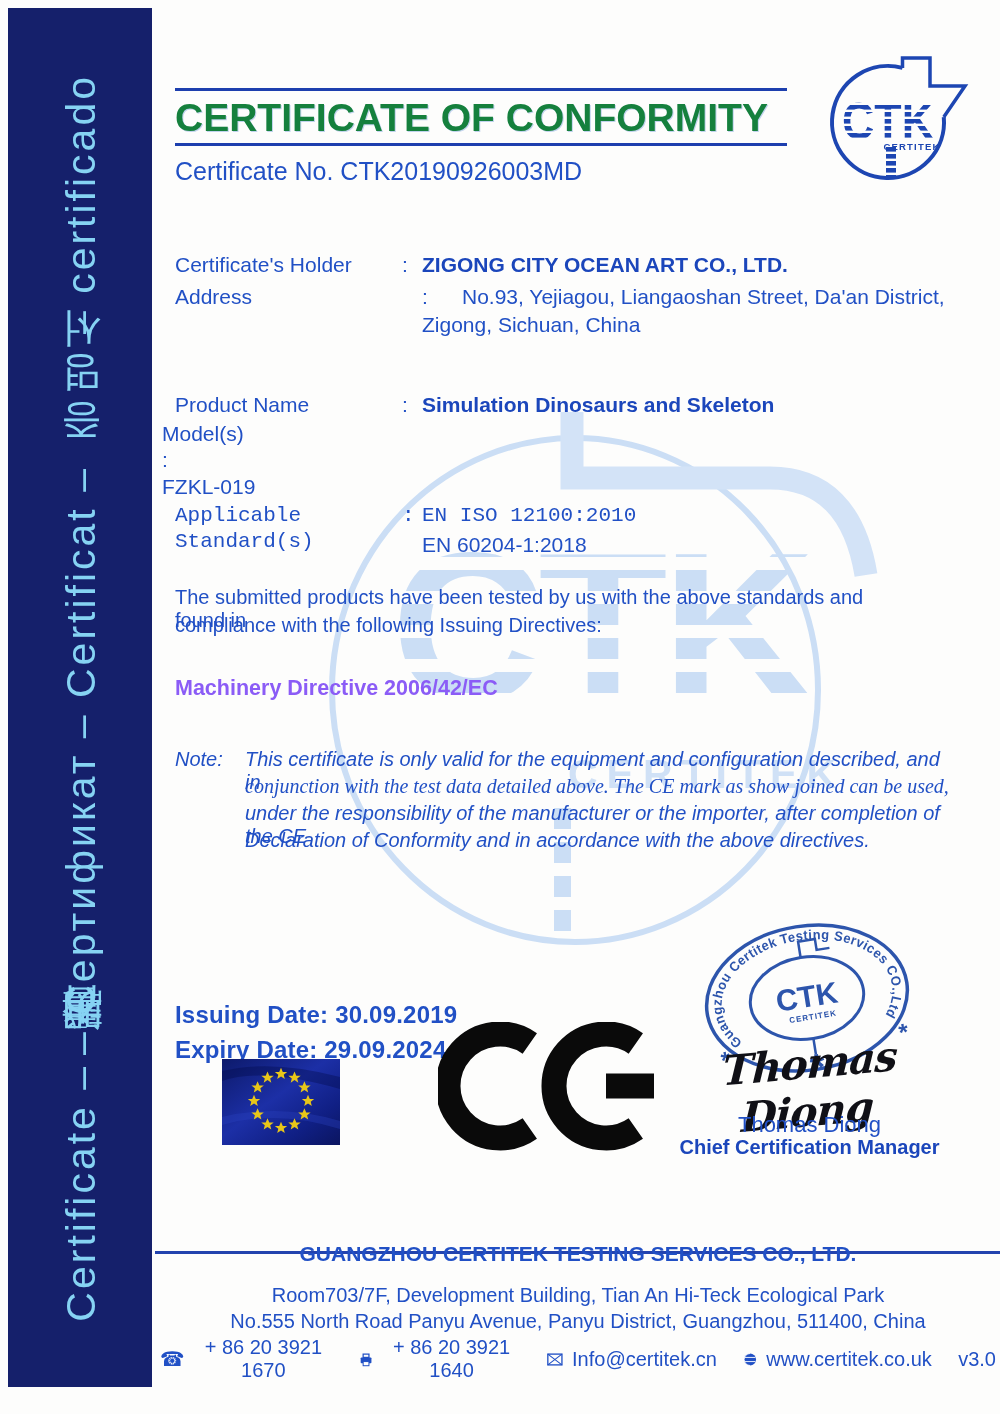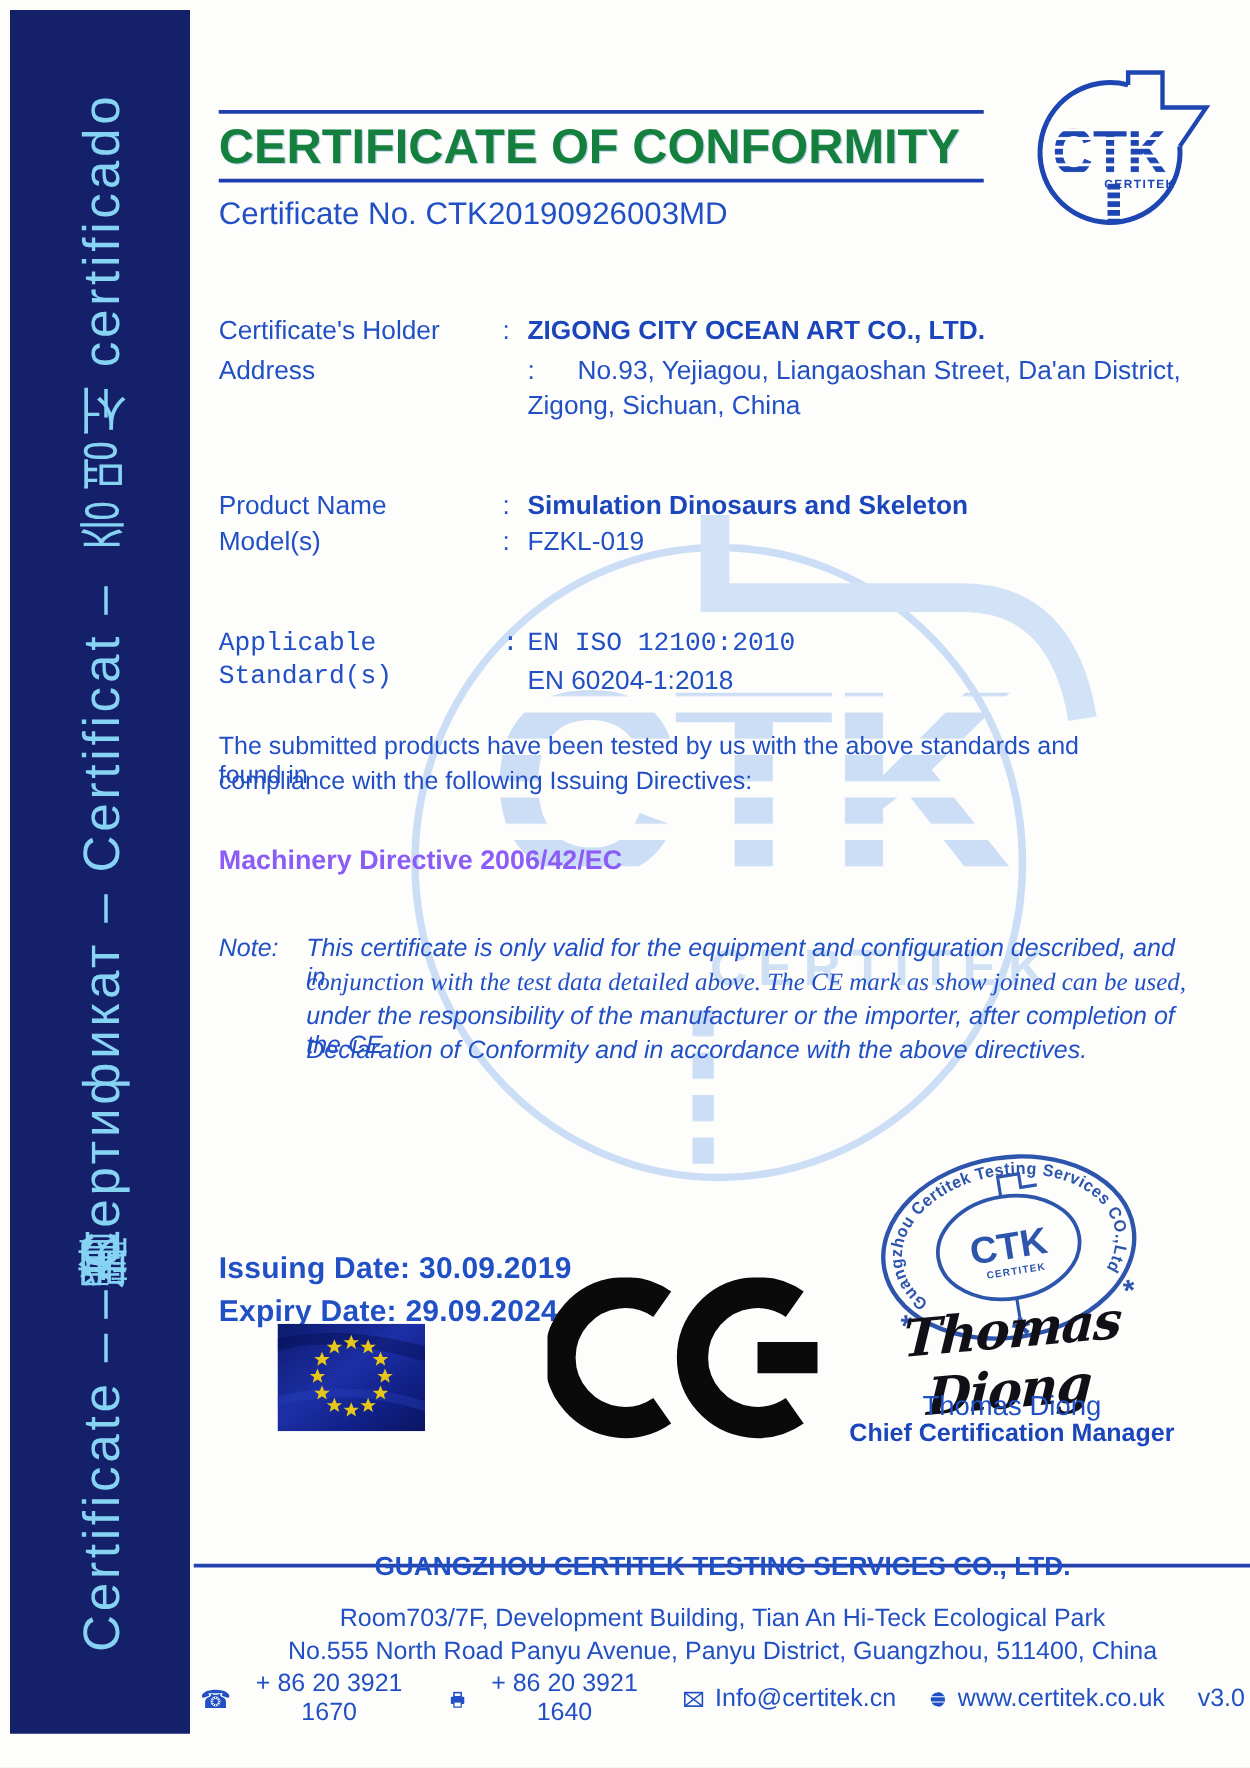--- a/index.html
+++ b/index.html
@@ -96,21 +96,21 @@
   </div>
   <div class="row" style="left:422px;top:312px;">
     <div class="val">Zigong, Sichuan, China</div>
   </div>
 
   <div class="row" style="left:175px;top:392px;">
     <div class="lbl">Product Name</div>
     <div class="colon">:</div>
     <div class="val bold">Simulation Dinosaurs and Skeleton</div>
   </div>
-  <div class="row" style="left:175px;top:421px;">
+  <div class="row" style="left:162px;top:421px;flex-direction:column;">
     <div class="lbl">Model(s)</div>
     <div class="colon">:</div>
     <div class="val">FZKL-019</div>
   </div>
 
   <div class="row" style="left:175px;top:503px;font-family:Liberation Mono, monospace;">
     <div class="lbl">Applicable Standard(s)</div>
     <div class="colon">:</div>
     <div class="val">EN ISO 12100:2010</div>
   </div>

